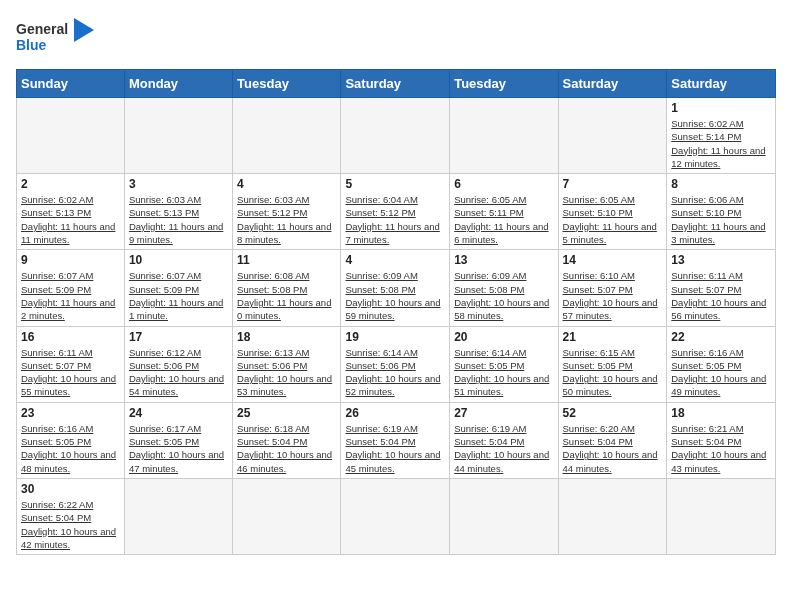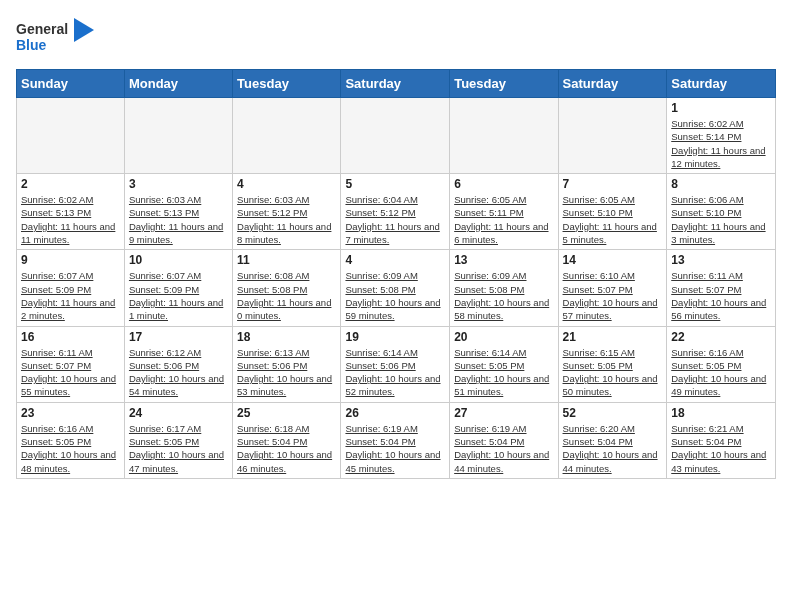--- a/index.html
+++ b/index.html
@@ -236,15 +236,27 @@
           </td>
           <td>
             <div class="day-number">52</div>
             <div class="day-info">Sunrise: 6:20 AM<br>Sunset: 5:04 PM<br>Daylight: 10 hours and 44 minutes.</div>
           </td>
           <td>
             <div class="day-number">18</div>
             <div class="day-info">Sunrise: 6:21 AM<br>Sunset: 5:04 PM<br>Daylight: 10 hours and 43 minutes.</div>
           </td>
         </tr>
+        <tr class="week-row">
+          <td>
+            <div class="day-number">30</div>
+            <div class="day-info">Sunrise: 6:22 AM<br>Sunset: 5:04 PM<br>Daylight: 10 hours and 42 minutes.</div>
+          </td>
+          <td class="empty"></td>
+          <td class="empty"></td>
+          <td class="empty"></td>
+          <td class="empty"></td>
+          <td class="empty"></td>
+          <td class="empty"></td>
+        </tr>
       </tbody>
   </table>
 </div>
 
 </body></html>

